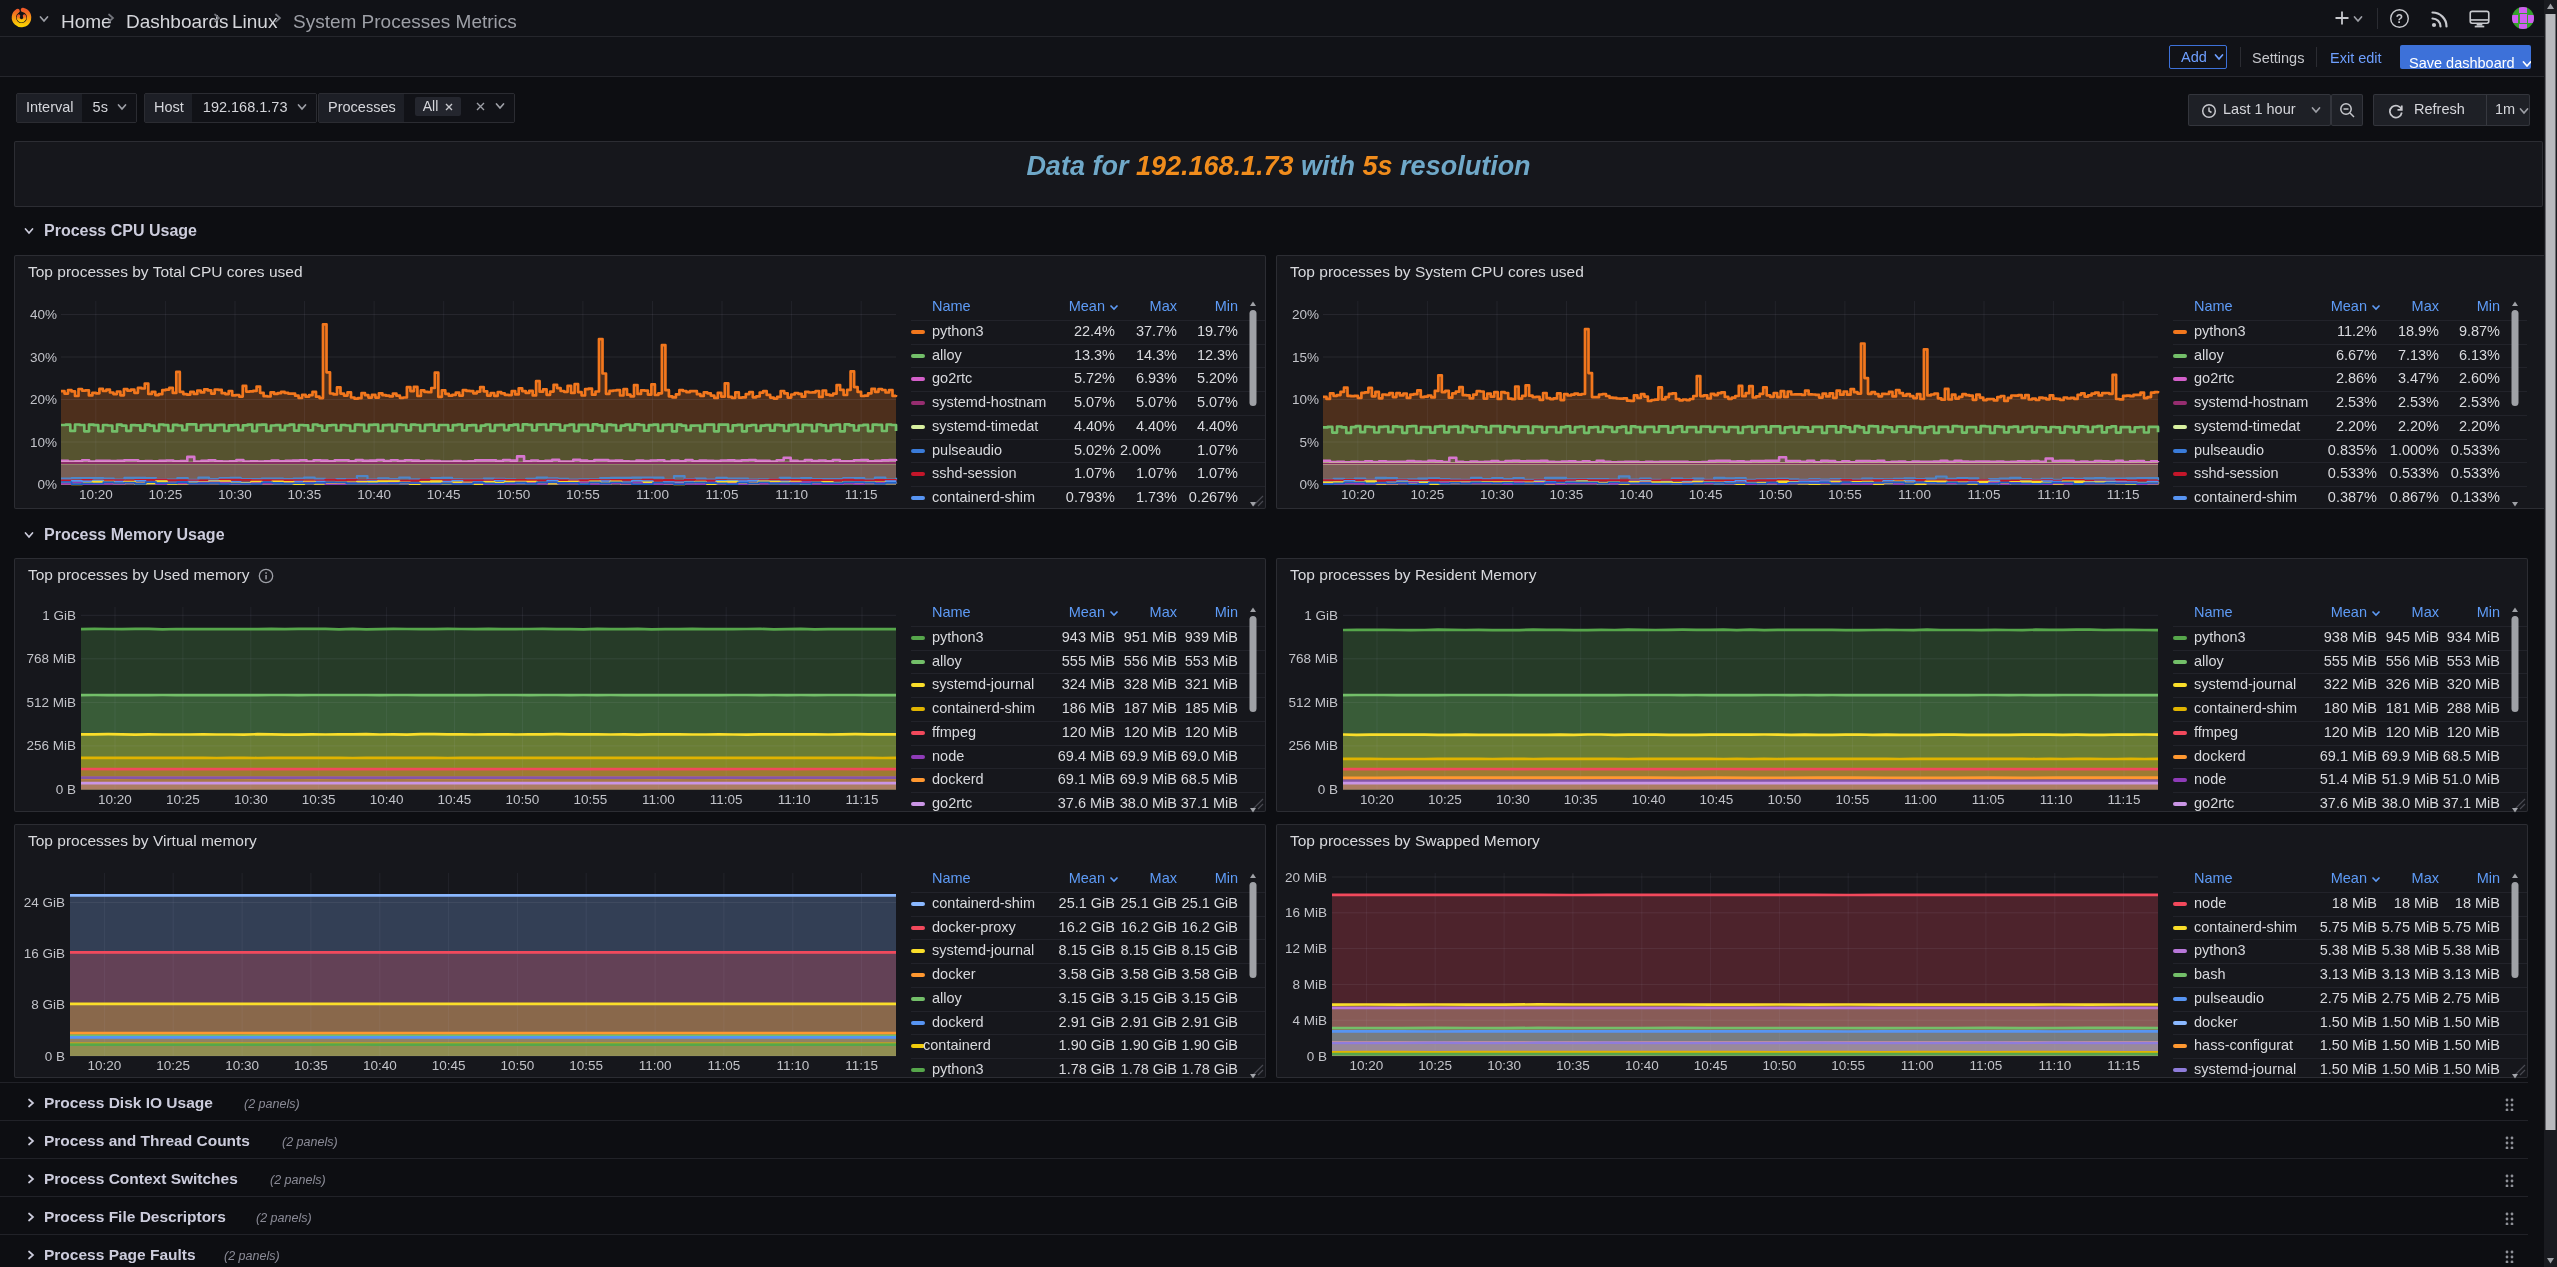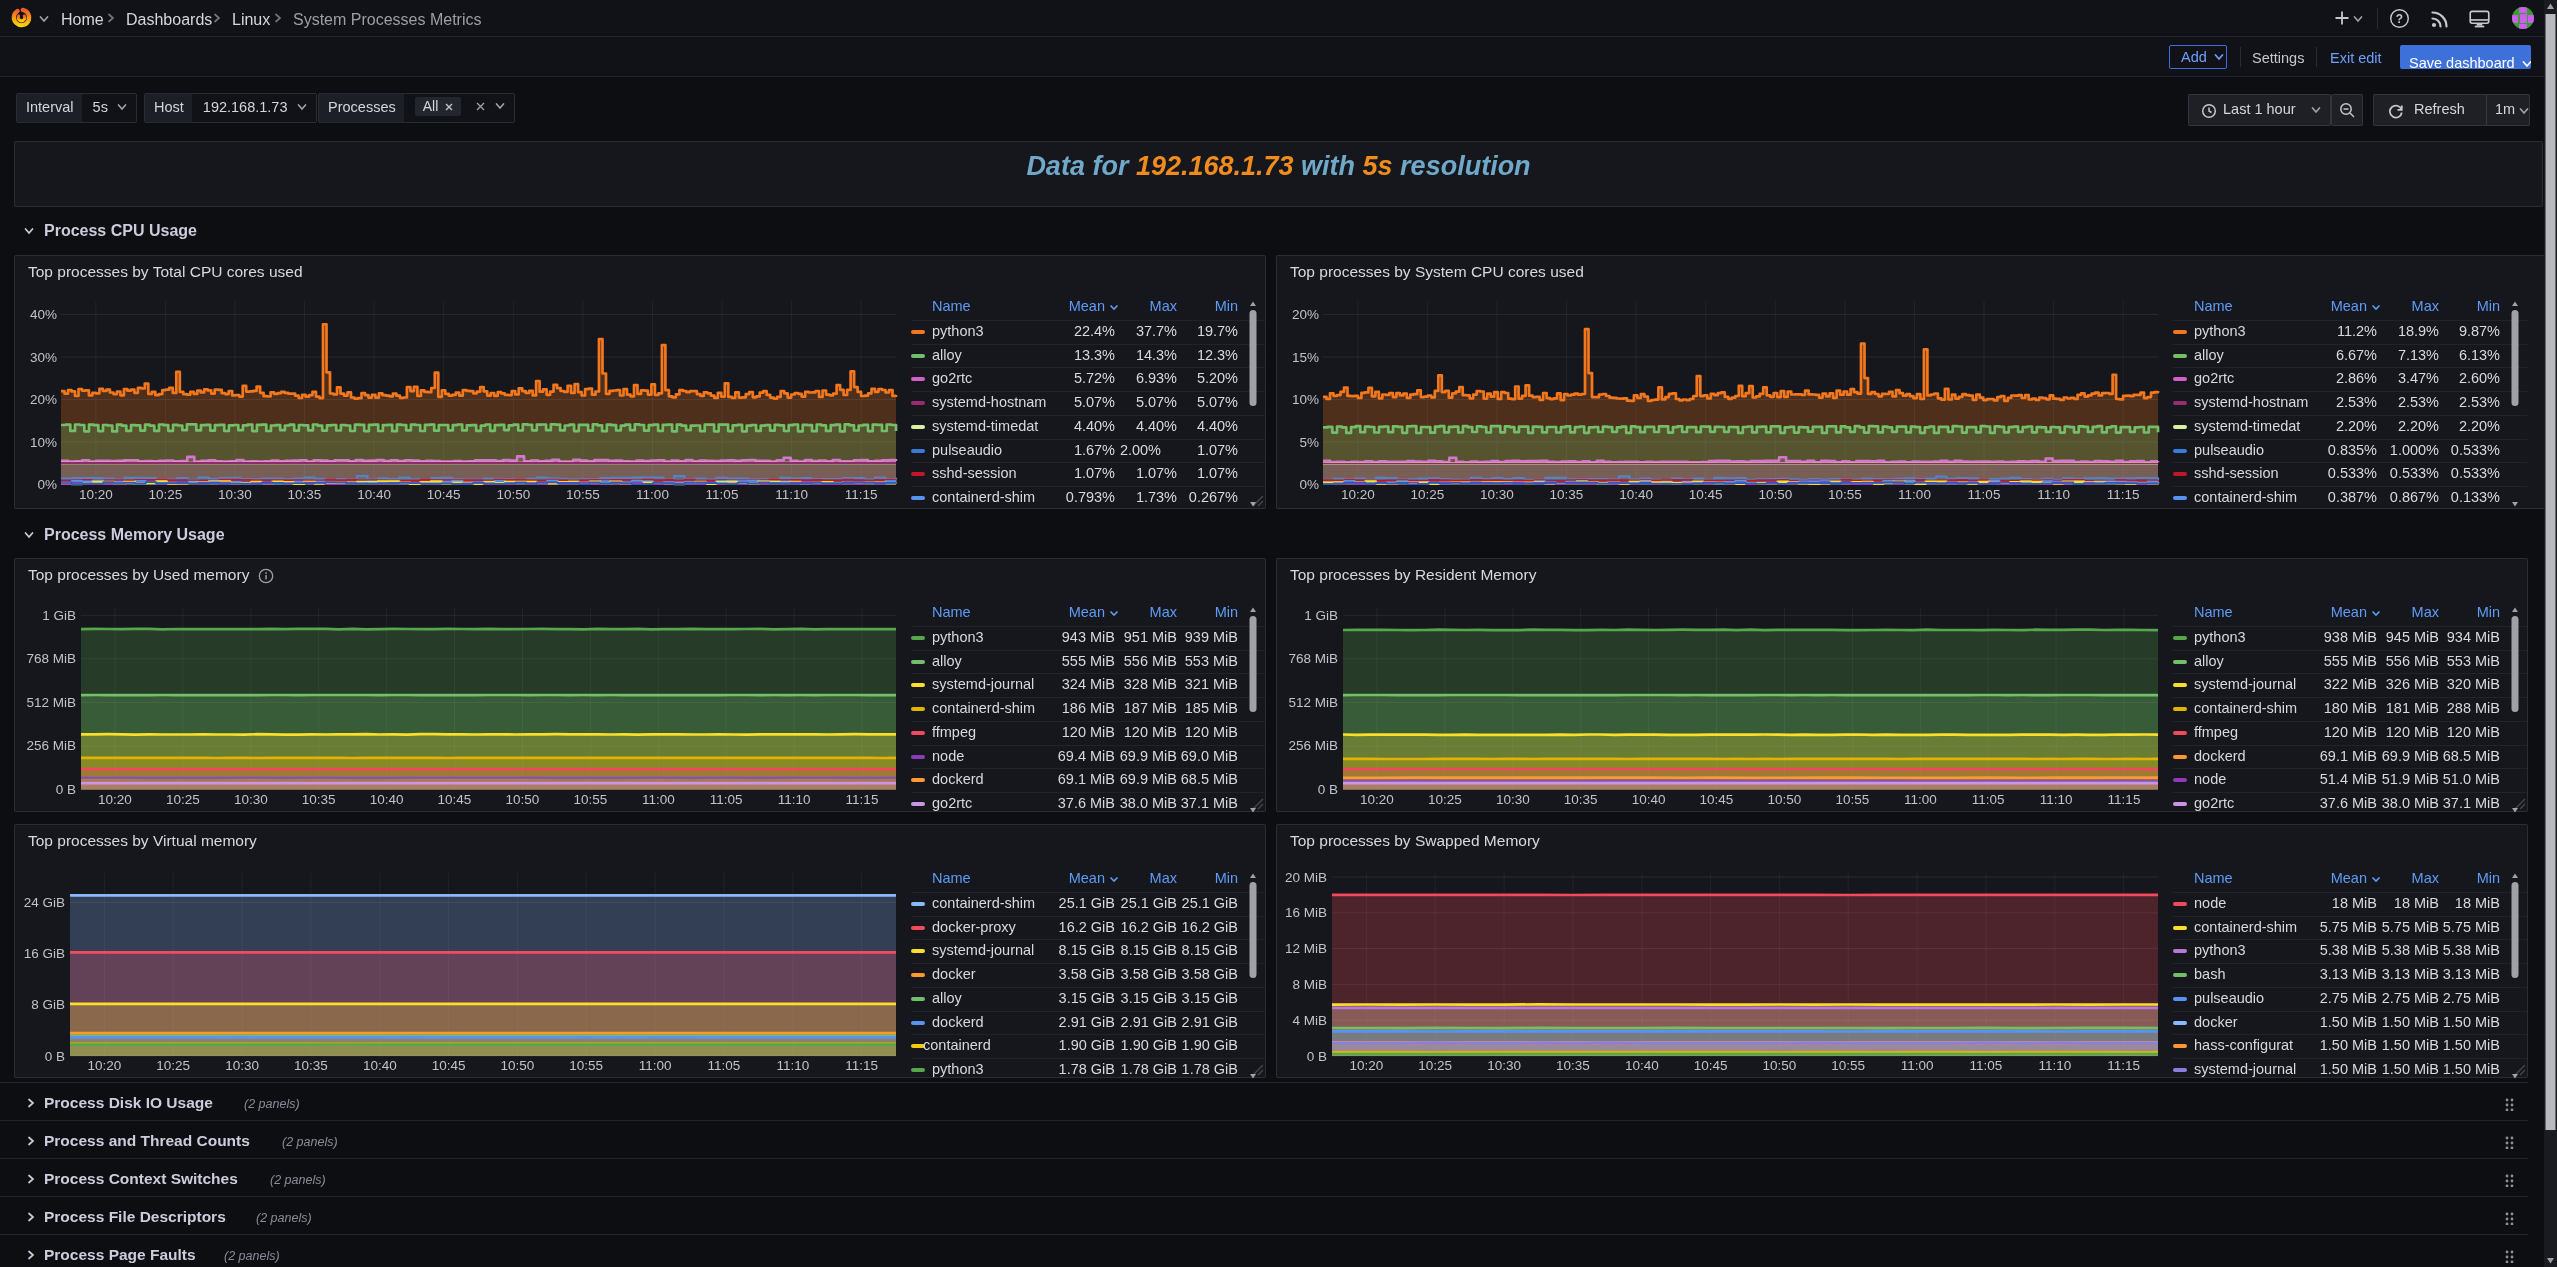--- a/index.html
+++ b/index.html
@@ -1,20 +1,20 @@
 <!DOCTYPE html>
 <html><head><meta charset="utf-8"><style>
 * { margin:0; padding:0; box-sizing:border-box; }
 html,body { width:2557px; height:1267px; overflow:hidden; background:#0d0e12;
   font-family:"Liberation Sans", sans-serif; color:#ccccdc; }
 #nav { position:absolute; left:0; top:0; width:2557px; height:37px; background:#111217;
   border-bottom:1px solid rgba(204,204,220,0.11); }
 #editbar { position:absolute; left:0; top:37px; width:2557px; height:40px; background:#111217;
   border-bottom:1px solid rgba(204,204,220,0.11); }
-.bc { position:absolute; top:11px; font-size:16px; color:#d5d6db; font-weight:400; }
+.bc { position:absolute; top:11px; font-size:19px; color:#d5d6db; font-weight:400; }
 .bc.dim { color:#9d9fa6; font-weight:400; }
 #search { position:absolute; left:1699px; top:4px; width:615px; height:29px; background:#0b0c10;
   border:1px solid rgba(204,204,220,0.20); border-radius:6px; }
 #search .ph { position:absolute; left:32px; top:5.5px; font-size:15px; color:rgba(204,204,220,0.60); }
 #search .kbd { position:absolute; right:8px; top:5px; font-size:14px; color:rgba(204,204,220,0.70); }
 .btn-outline { position:absolute; border:1px solid #3d71d9; border-radius:2px; color:#6e9fff;
   font-size:14.5px; font-weight:500; text-align:left; white-space:nowrap; }
 .btn-blue { position:absolute; background:#3d71d9; border-radius:2px; color:#ffffff;
   font-size:14.5px; font-weight:500; white-space:nowrap; overflow:hidden; }
 .tb-txt { position:absolute; top:50px; font-size:14.5px; font-weight:500; }
@@ -276,21 +276,21 @@
       <div class="lg-row" style="top:158.8px">
         <span class="lg-mark" style="background:#D8F0A0"></span>
         <span class="lg-name" style="left:21px">systemd-timedat</span>
         <span class="lg-val" style="right:150px">4.40%</span>
         <span class="lg-val" style="right:88px">4.40%</span>
         <span class="lg-val" style="right:27px">4.40%</span>
       </div>
       <div class="lg-row" style="top:182.5px">
         <span class="lg-mark" style="background:#3A7BD9"></span>
         <span class="lg-name" style="left:21px">pulseaudio</span>
-        <span class="lg-val" style="right:150px">1.67%</span>
+        <span class="lg-val" style="right:150px">5.02%</span>
         <span class="lg-val" style="right:104px">2.00%</span>
         <span class="lg-val" style="right:27px">1.07%</span>
       </div>
       <div class="lg-row" style="top:206.2px">
         <span class="lg-mark" style="background:#C4162A"></span>
         <span class="lg-name" style="left:21px">sshd-session</span>
         <span class="lg-val" style="right:150px">1.07%</span>
         <span class="lg-val" style="right:88px">1.07%</span>
         <span class="lg-val" style="right:27px">1.07%</span>
       </div>

